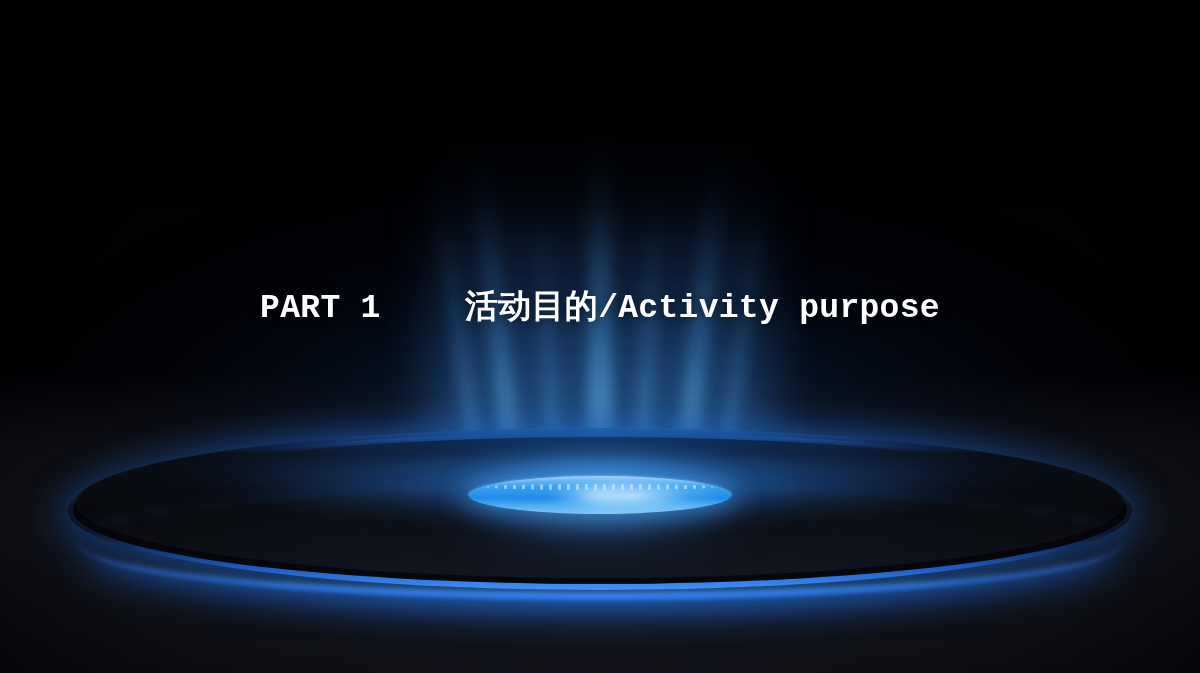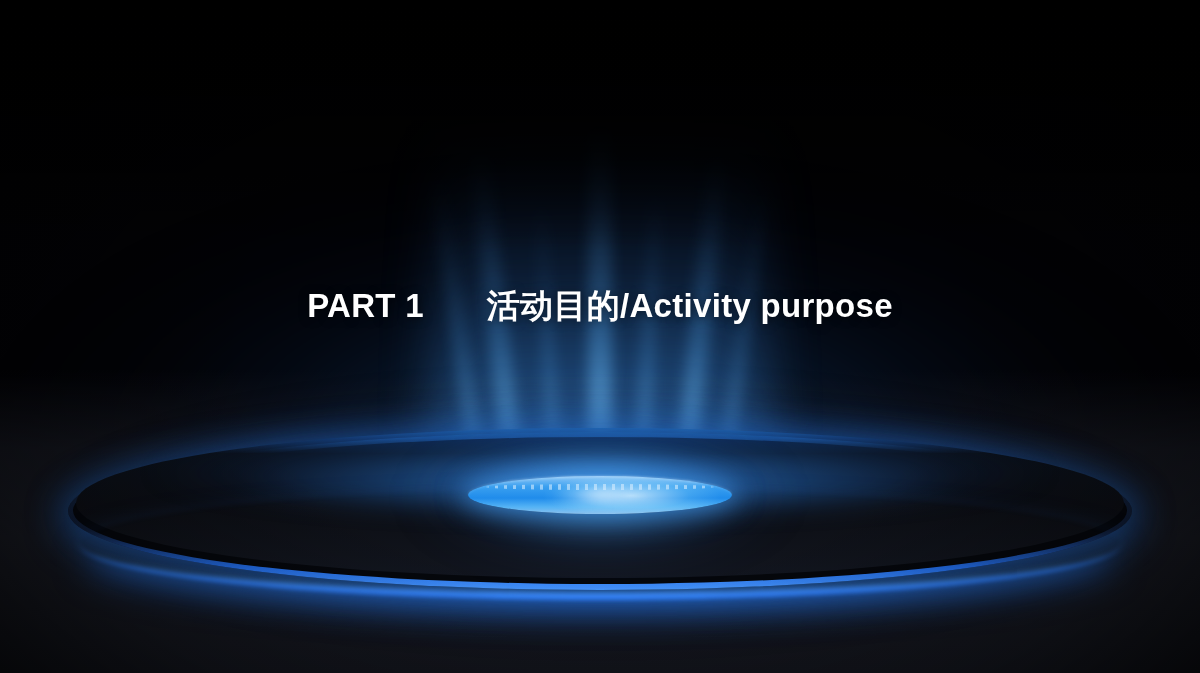--- a/index.html
+++ b/index.html
@@ -8,21 +8,21 @@
     padding: 0;
     background: #000000;
   }
 
   .slide {
     position: relative;
     width: 1200px;
     height: 673px;
     overflow: hidden;
     background: #000005;
-    font-family: Liberation Sans, sans-serif;
+    font-family: Liberation Mono, monospace;
   }
 
   
 
   .bg-base {
     position: absolute;
     inset: 0;
     background: #020205;
   }
 

